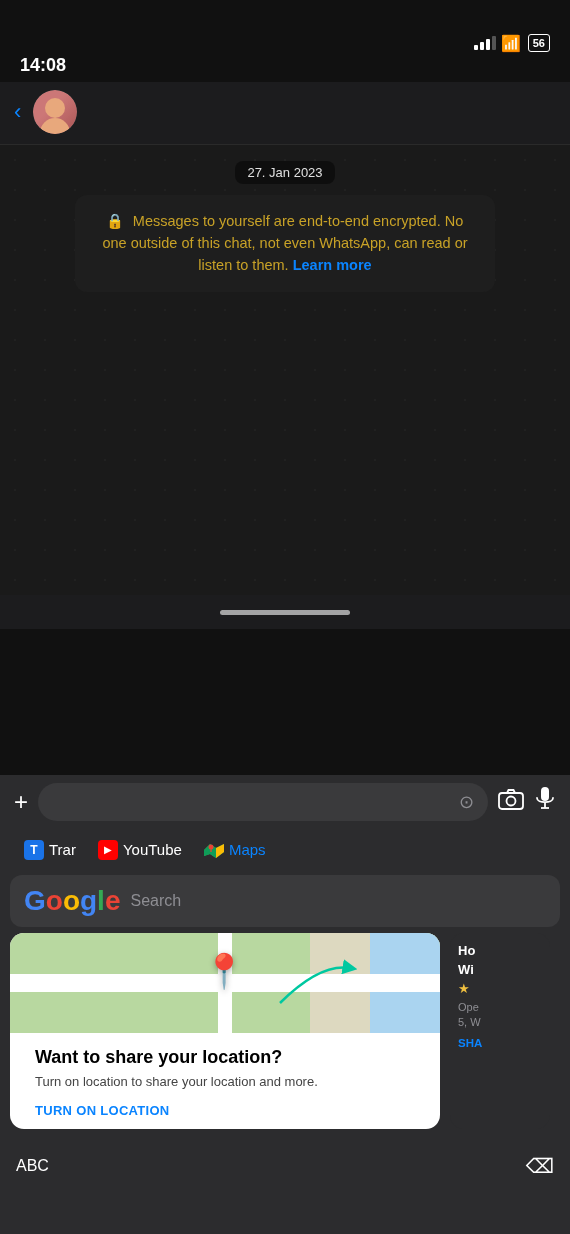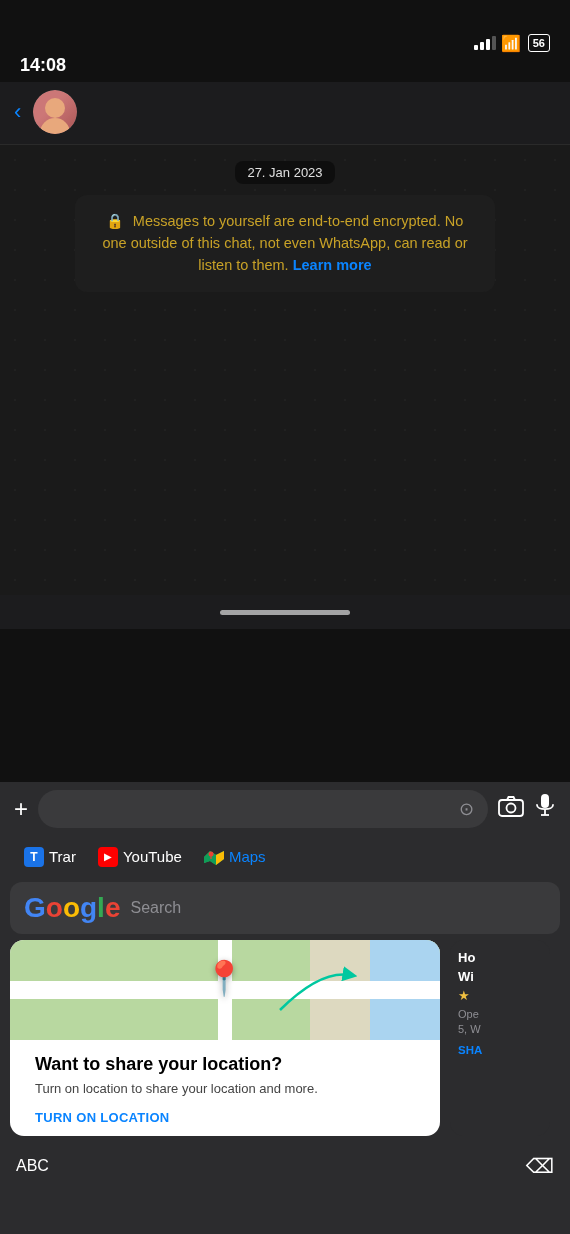--- a/index.html
+++ b/index.html
@@ -399,21 +399,21 @@
       font-weight: 700;
       margin-top: 6px;
       text-transform: uppercase;
     }
 
     
     .abc-row {
       display: flex;
       align-items: center;
       justify-content: space-between;
-      padding: 18px 16px 6px;
+      padding: 25px 16px 6px;
       background: #2c2c2e;
     }
     .abc-label {
       color: #fff;
       font-size: 16px;
       font-weight: 500;
     }
     .backspace-btn {
       color: #fff;
       font-size: 20px;

